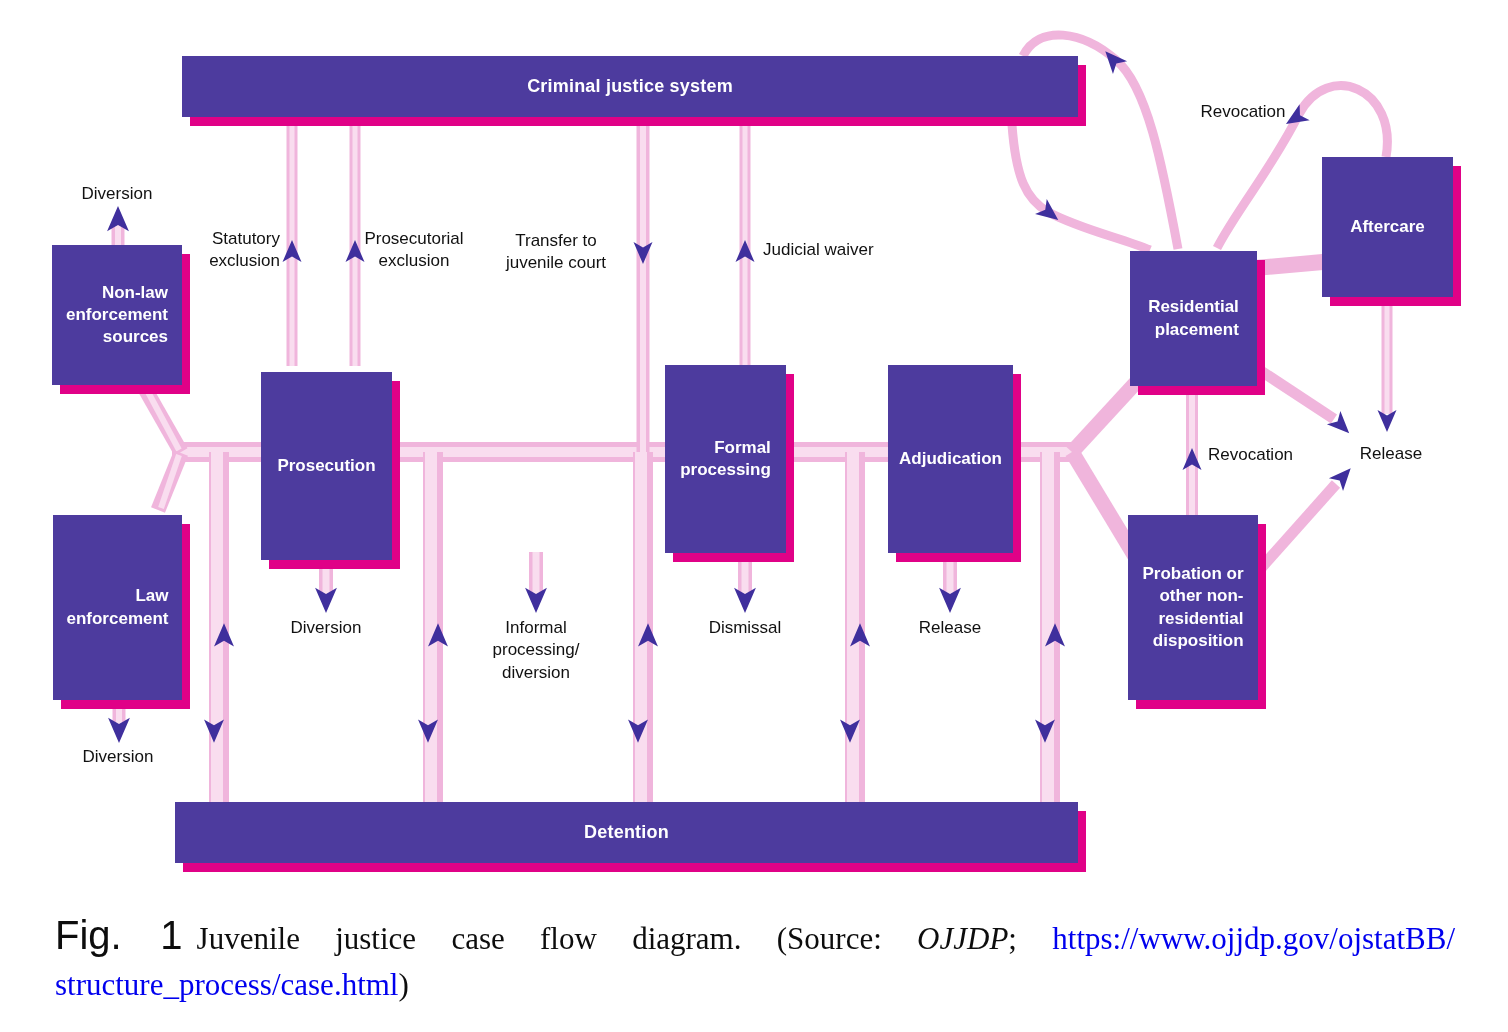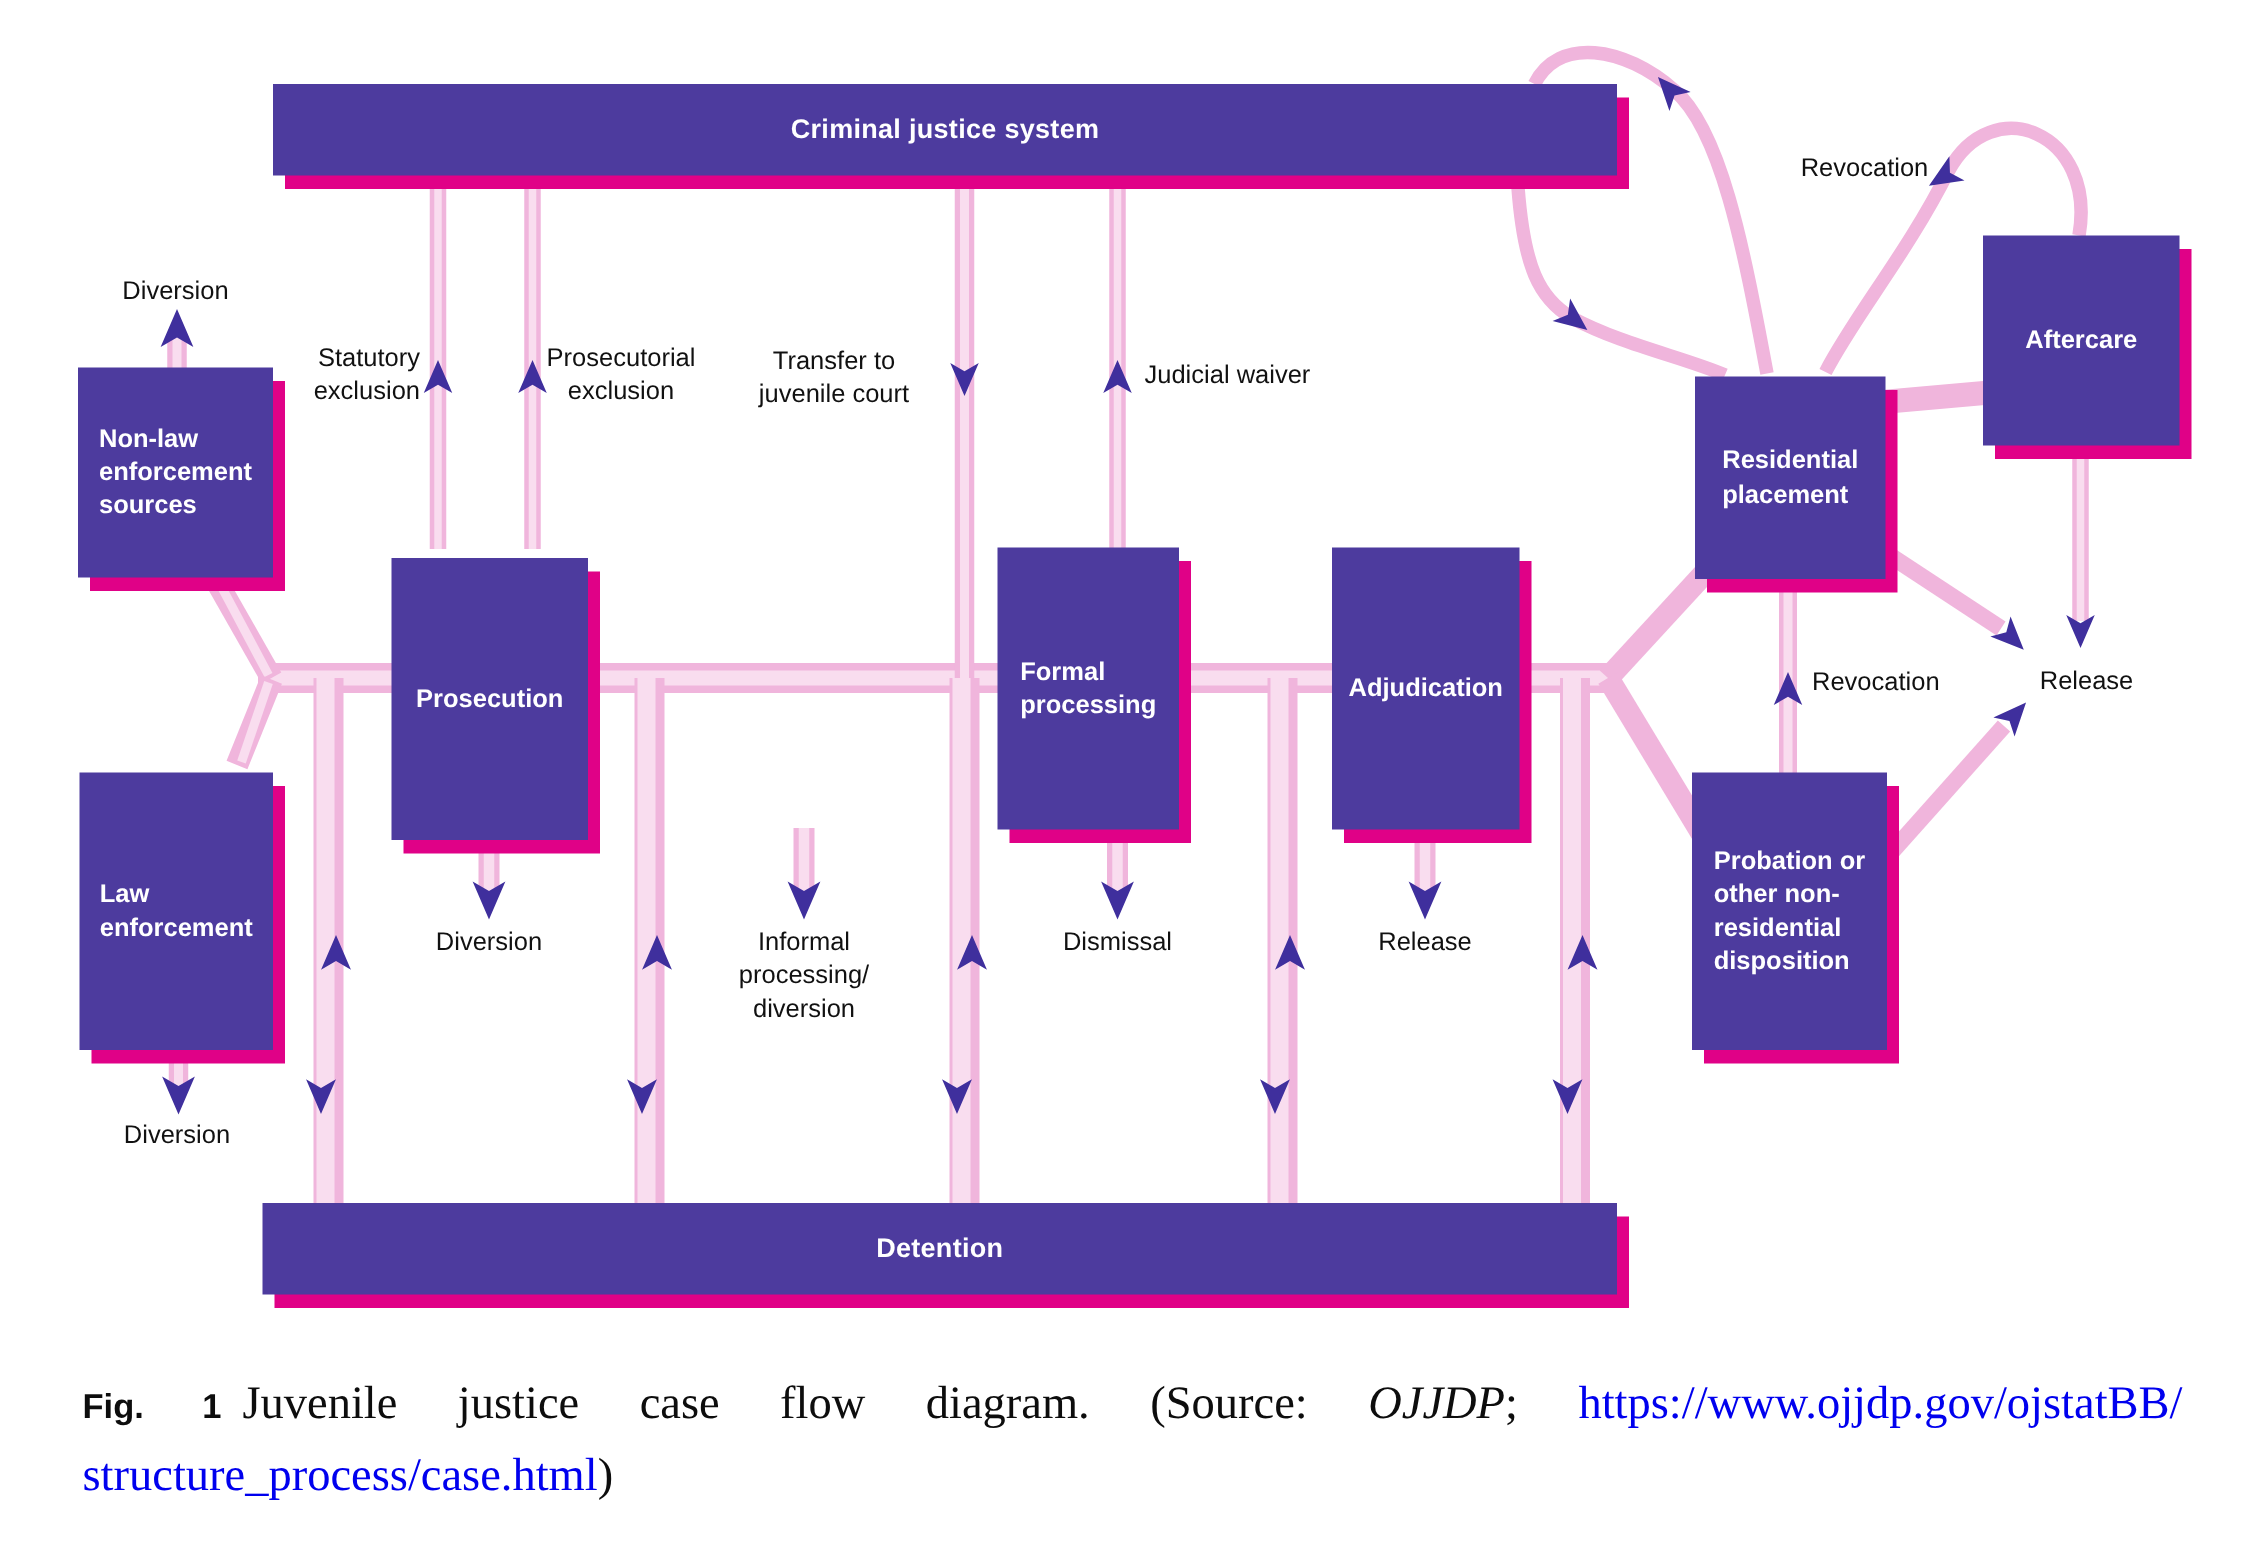--- a/index.html
+++ b/index.html
@@ -5,31 +5,31 @@
   html,body{margin:0;padding:0;background:#ffffff;}
   .stage{position:relative;width:1508px;height:1032px;background:#ffffff;overflow:hidden;
          font-family:"Liberation Sans",sans-serif;}
   svg.wires{position:absolute;left:0;top:0;z-index:1;}
   .ln{stroke:var(--pink,#f0b5dc);fill:none;}
   .ln2{stroke:var(--pale,#f9ddef);fill:none;}
   .curve{stroke:var(--pink,#f2c0e0);fill:none;}
   .dart{fill:var(--arrow,#3f2f9d);stroke:none;}
   .box{position:absolute;z-index:2;background:var(--box,#4d3b9e);
        box-shadow:8px 9px 0 var(--shadow,#e00187);
-       display:flex;align-items:center;justify-content:center;text-align:left;
+       display:flex;align-items:center;justify-content:center;text-align:right;
        color:#ffffff;font-weight:bold;font-size:17px;line-height:1.3;white-space:pre-line;}
   .box.bar{font-size:18px;letter-spacing:.2px;}
   .lbl{position:absolute;z-index:3;color:var(--label,#111111);font-size:17px;line-height:1.32;
        white-space:pre-line;}
   .lbl.center{transform:translateX(-50%);text-align:center;}
   .lbl.right{transform:translateX(-100%);text-align:right;}
   .caption{position:absolute;left:55px;top:912px;width:1400px;z-index:3;
            font-family:"Liberation Serif",serif;font-size:31px;color:#0d0d0d;line-height:46px;}
   .cap-line1{text-align:justify;text-align-last:justify;}
-  .fig-label{font-family:"Liberation Sans",sans-serif;font-weight:bold;font-size:23px;padding-right:14px;}
+  .fig-label{font-family:"Liberation Sans",sans-serif;font-weight:normal;font-size:40px;padding-right:14px;}
   .src-italic{font-style:italic;}
   .cap-link{color:var(--link,#0000ee);text-decoration:none;}
 </style>
 </head>
 <body>
 
 <div class="stage">
 
   <svg class="wires" width="1508" height="1032" viewBox="0 0 1508 1032">
     <defs>

